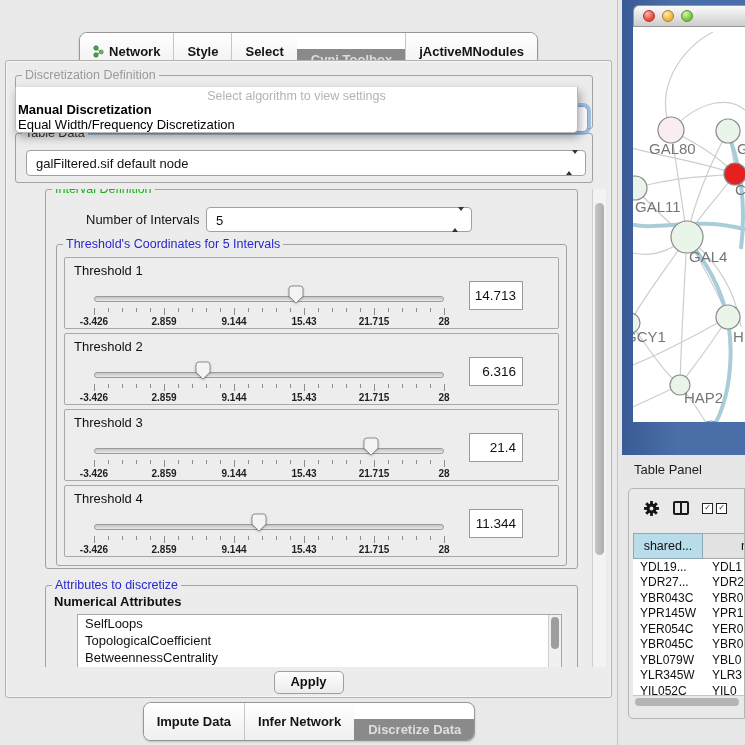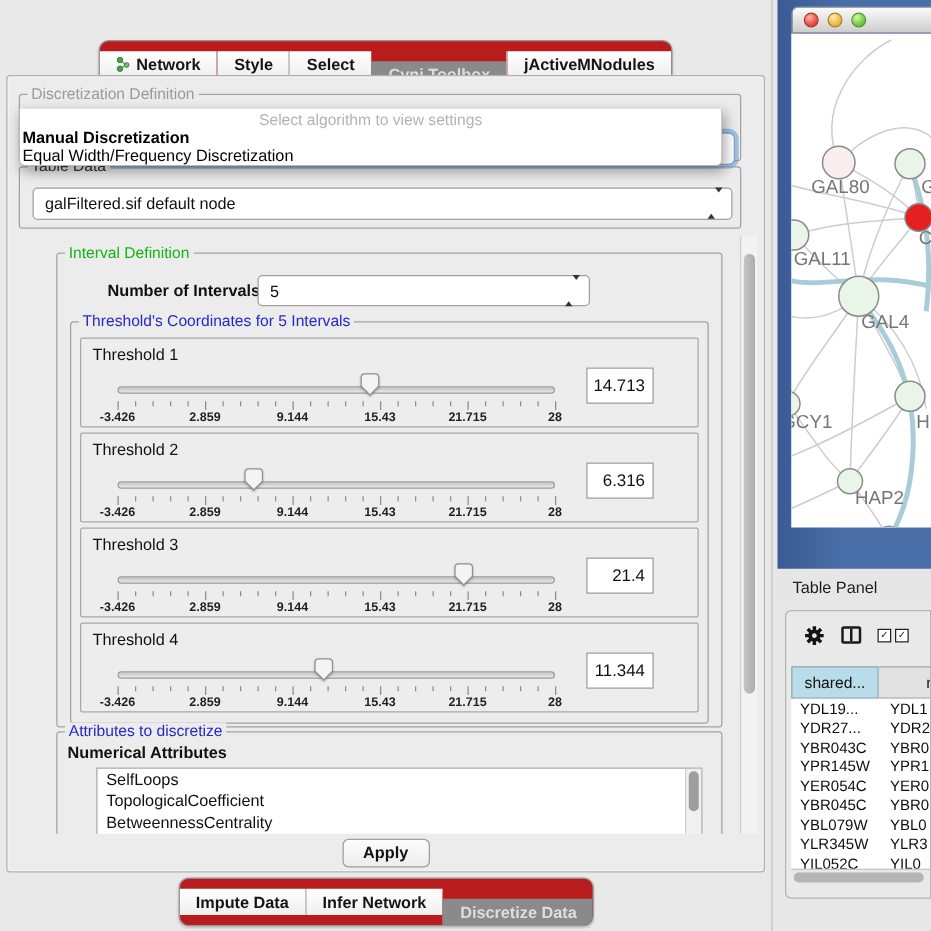--- a/index.html
+++ b/index.html
@@ -14,21 +14,21 @@
   
   .cp { position:absolute; left:0; top:0; width:618px; height:745px; background:#e9e9e9; border-right:1px solid #c4c4c4; }
 
   .titlebar { position:absolute; left:0; top:0; width:100%; height:26px;
     background:linear-gradient(#dfdfdf,#c9c9c9); border-bottom:1px solid #a5a5a5; }
   .titlebar .t { position:absolute; left:10px; top:5px; font-size:13px; color:#1c1c1c; }
   .float-ic { position:absolute; right:36px; top:8px; width:10px; height:10px; border:1.5px solid #2b2b2b; border-radius:1px; background:transparent; }
   .close-ic { position:absolute; right:12px; top:2px; font-size:16px; font-weight:bold; color:#1b1b1b; }
 
   .tabbar { position:absolute; top:32px; left:0; width:100%; display:flex; justify-content:center; }
-  .seg-ctl { display:flex; border:1px solid #969696; border-radius:8px; overflow:hidden; background:#b91c1c; box-shadow:0 1px 2px rgba(0,0,0,.18);align-items:center; }
+  .seg-ctl { display:flex; border:1px solid #969696; border-radius:8px; overflow:hidden; background:#ffffff; box-shadow:0 1px 2px rgba(0,0,0,.18); }
   .seg { padding:3px 13px; font-size:13px; font-weight:bold; color:#141414;
     background:linear-gradient(#ffffff,#efefef); border-left:1px solid #c6c6c6; display:flex; align-items:center; gap:5px; white-space:nowrap; }
   .seg:first-child { border-left:none; }
   .seg.sel { background:#8a8a8a; color:#dedede; border-left-color:#8a8a8a;margin-top:16px; }
 
   .main { position:absolute; left:5px; top:60px; width:607px; height:638px;
     background:#ececec; border:1px solid #b2b2b2; border-radius:3px; box-shadow:inset 0 0 0 1px #f5f5f5; }
 
   .group { position:absolute; border:1px solid #a2a2a2; border-radius:3px; }
   .gtitle { position:absolute; top:-8px; left:6px; background:#ececec; padding:0 3px; font-size:12.5px; white-space:nowrap; }
@@ -51,21 +51,21 @@
     box-shadow:2px 4px 10px rgba(0,0,0,.35); z-index:6; overflow:hidden; }
   .popup .ph { text-align:center; color:#b3b3b3; font-size:12.5px; padding-top:2px; height:15px; }
   .popup .o1 { font-weight:bold; font-size:13px; color:#000; padding-left:2px; height:15px; }
   .popup .o2 { font-size:13px; color:#000; padding-left:2px; height:15px; }
 
   .scrollreg { position:absolute; left:9px; top:128px; width:591px; height:478px; overflow:hidden; }
   .vscroll { position:absolute; right:0; top:0; width:14px; height:100%; background:#f3f3f3; border-left:1px solid #cfcfcf; z-index:4; }
   .vthumb { position:absolute; left:2px; top:14px; width:9px; height:352px;
     background:linear-gradient(90deg,#c6c6c6,#acacac); border-radius:5px; }
 
-  .noi-label { position:absolute; left:40px; top:22px; font-size:13px; font-weight:bold; color:#111;text-align:right; }
+  .noi-label { position:absolute; left:40px; top:22px; font-size:13px; font-weight:normal; color:#111;text-align:right; }
 
   .tstack { position:absolute; left:0; top:12px; width:100%; }
   .tpanel { position:relative; margin:0 7px 4px 7px; height:72px; border:1px solid #a8a8a8; background:#ededed; border-radius:2px; }
   .tlabel { position:absolute; left:9px; top:5px; font-weight:normal; font-size:13px; color:#111; }
   .tslider { position:absolute; left:29px; top:0; width:350px; height:100%; }
   .ttrack { position:absolute; left:0; top:38px; width:100%; height:6px;
     border:1px solid #9b9b9b; border-radius:3px; background:linear-gradient(#c3c3c3,#e9e9e9); }
   .t-handle { position:absolute; top:27px; width:16px; height:19px; filter:drop-shadow(0 1px 1px rgba(0,0,0,.25)); }
   .t-ticks { position:absolute; left:0; top:50px; width:100%; height:8px; }
   .tick { position:absolute; top:0; width:1px; height:4px; background:#8d8d8d; }
@@ -170,21 +170,21 @@
     <div class="group" style="left:9px; top:72px; width:578px; height:50px;">
       <span class="gtitle dark">Table Data</span>
       <div class="combo" style="left:10px; top:16px; width:560px; height:26px;">
         <span class="val">galFiltered.sif default node</span>
         <span class="stepper"><span class="arr-up"></span><span class="arr-down"></span></span>
       </div>
     </div>
 
     <div class="scrollreg">
 
-      <div class="group" style="left:30px; top:13px; width:533px; height:380px;">
+      <div class="group" style="left:30px; top:0; width:533px; height:380px;">
         <span class="gtitle green">Interval Definition</span>
 
         <span class="noi-label">Number of Intervals</span>
         <div class="combo" style="left:160px; top:17px; width:266px; height:25px;">
           <span class="val">5</span>
           <span class="stepper"><span class="arr-up"></span><span class="arr-down"></span></span>
         </div>
 
         <div class="group" style="left:10px; top:54px; width:511px; height:322px;">
           <span class="gtitle blue">Threshold's Coordinates for 5 Intervals</span>

